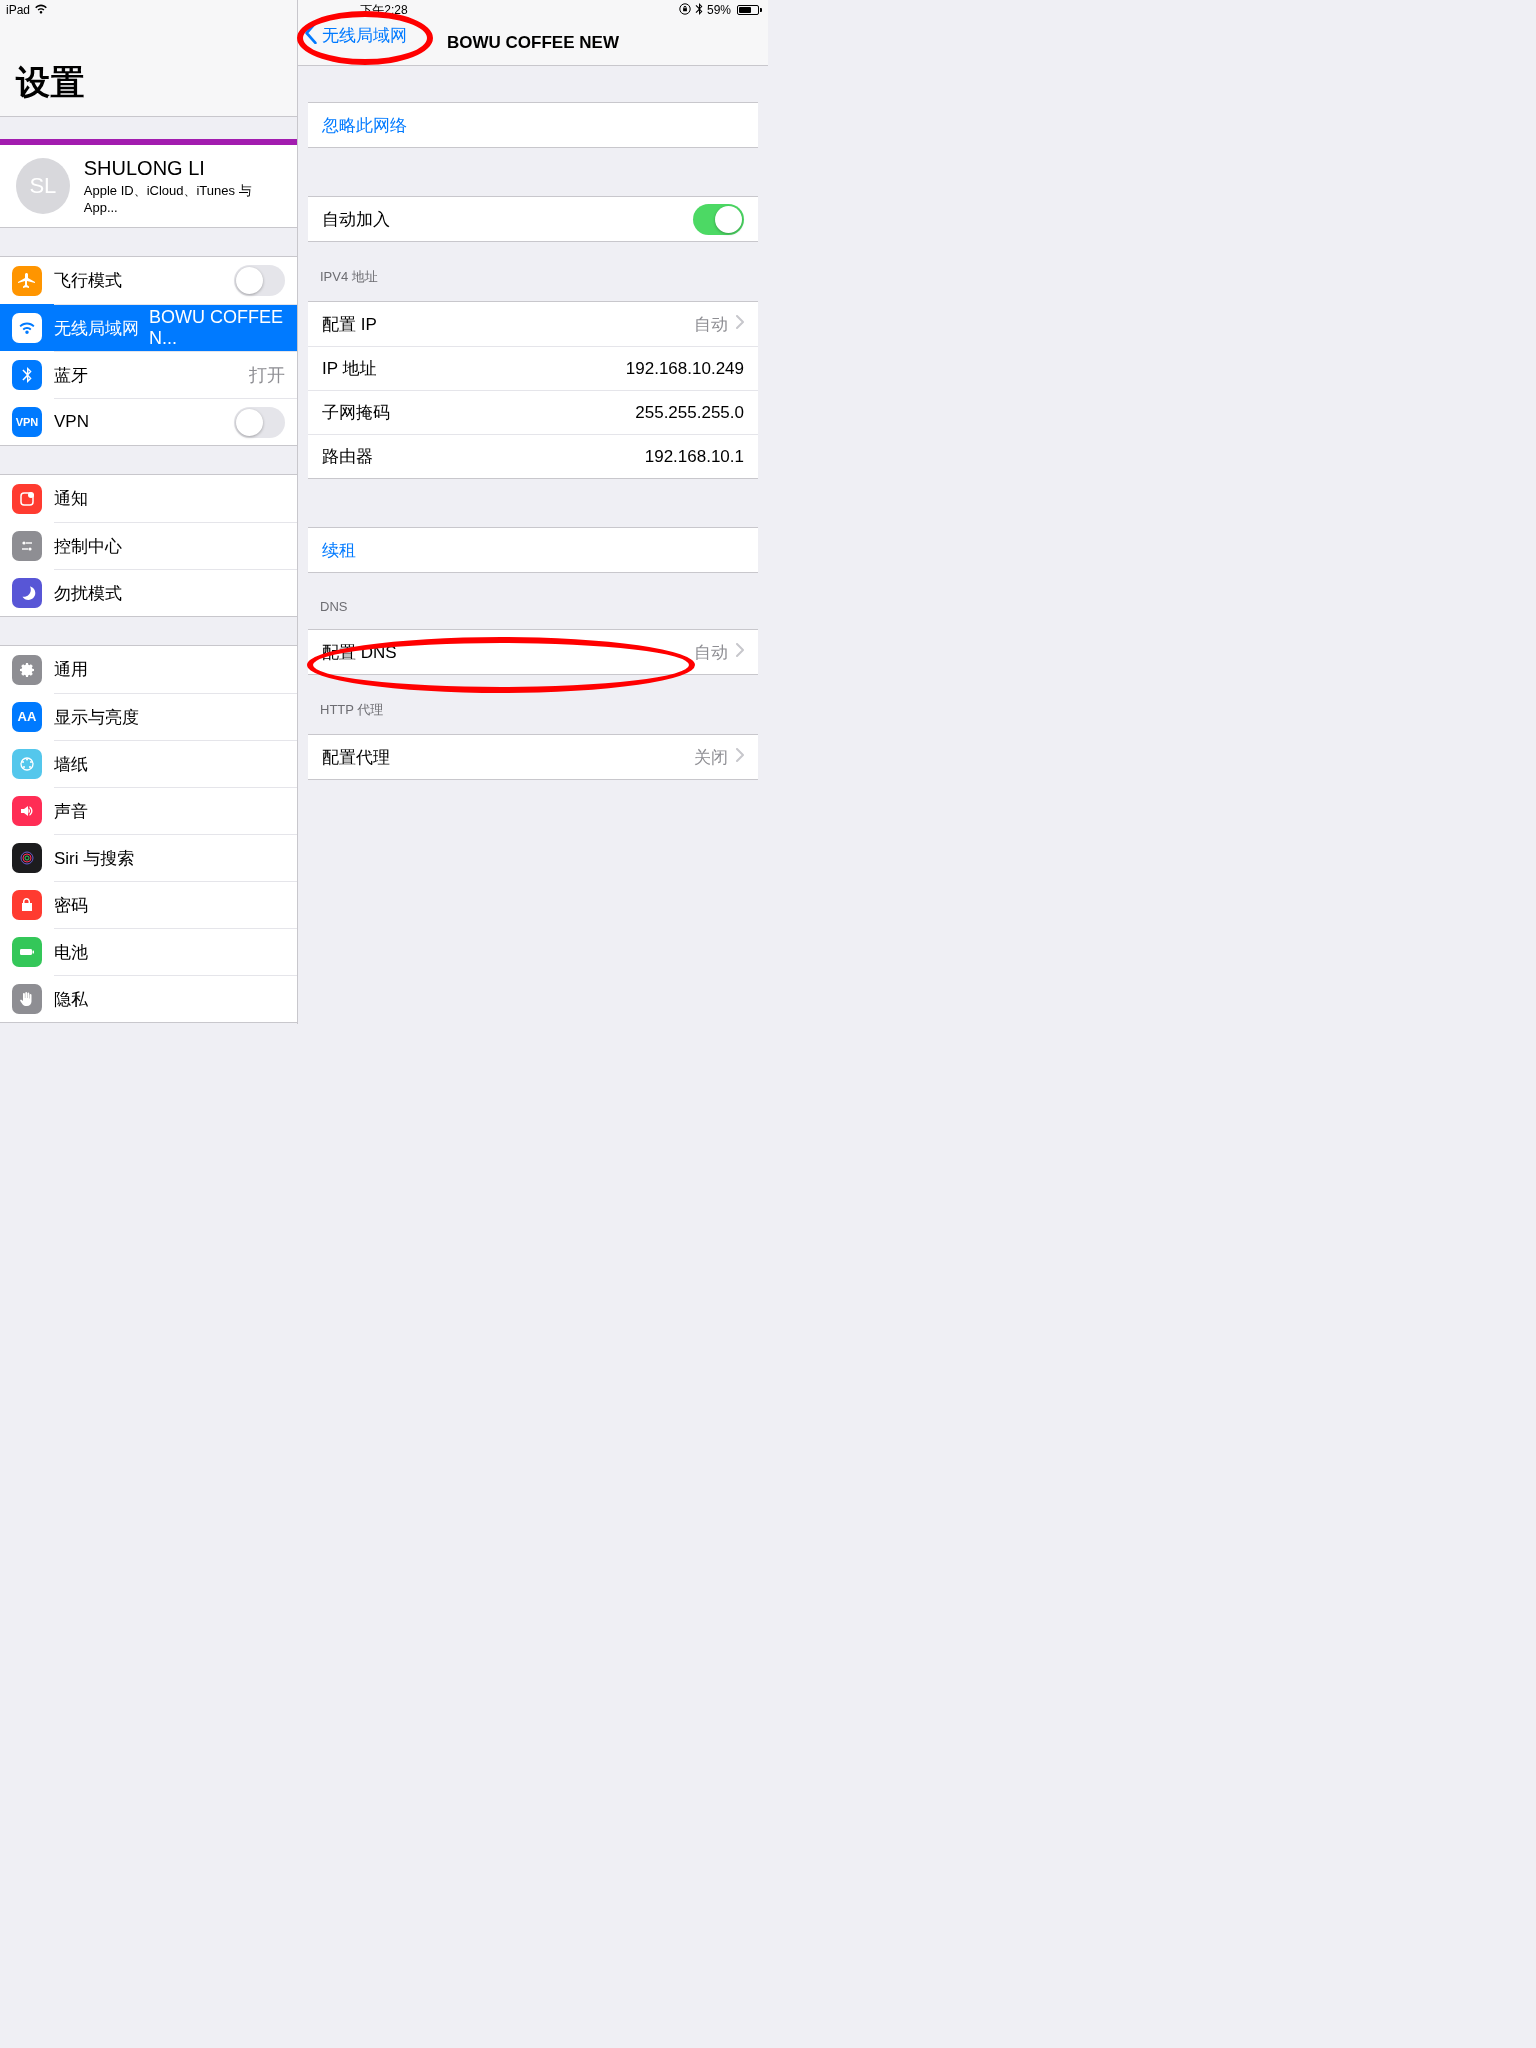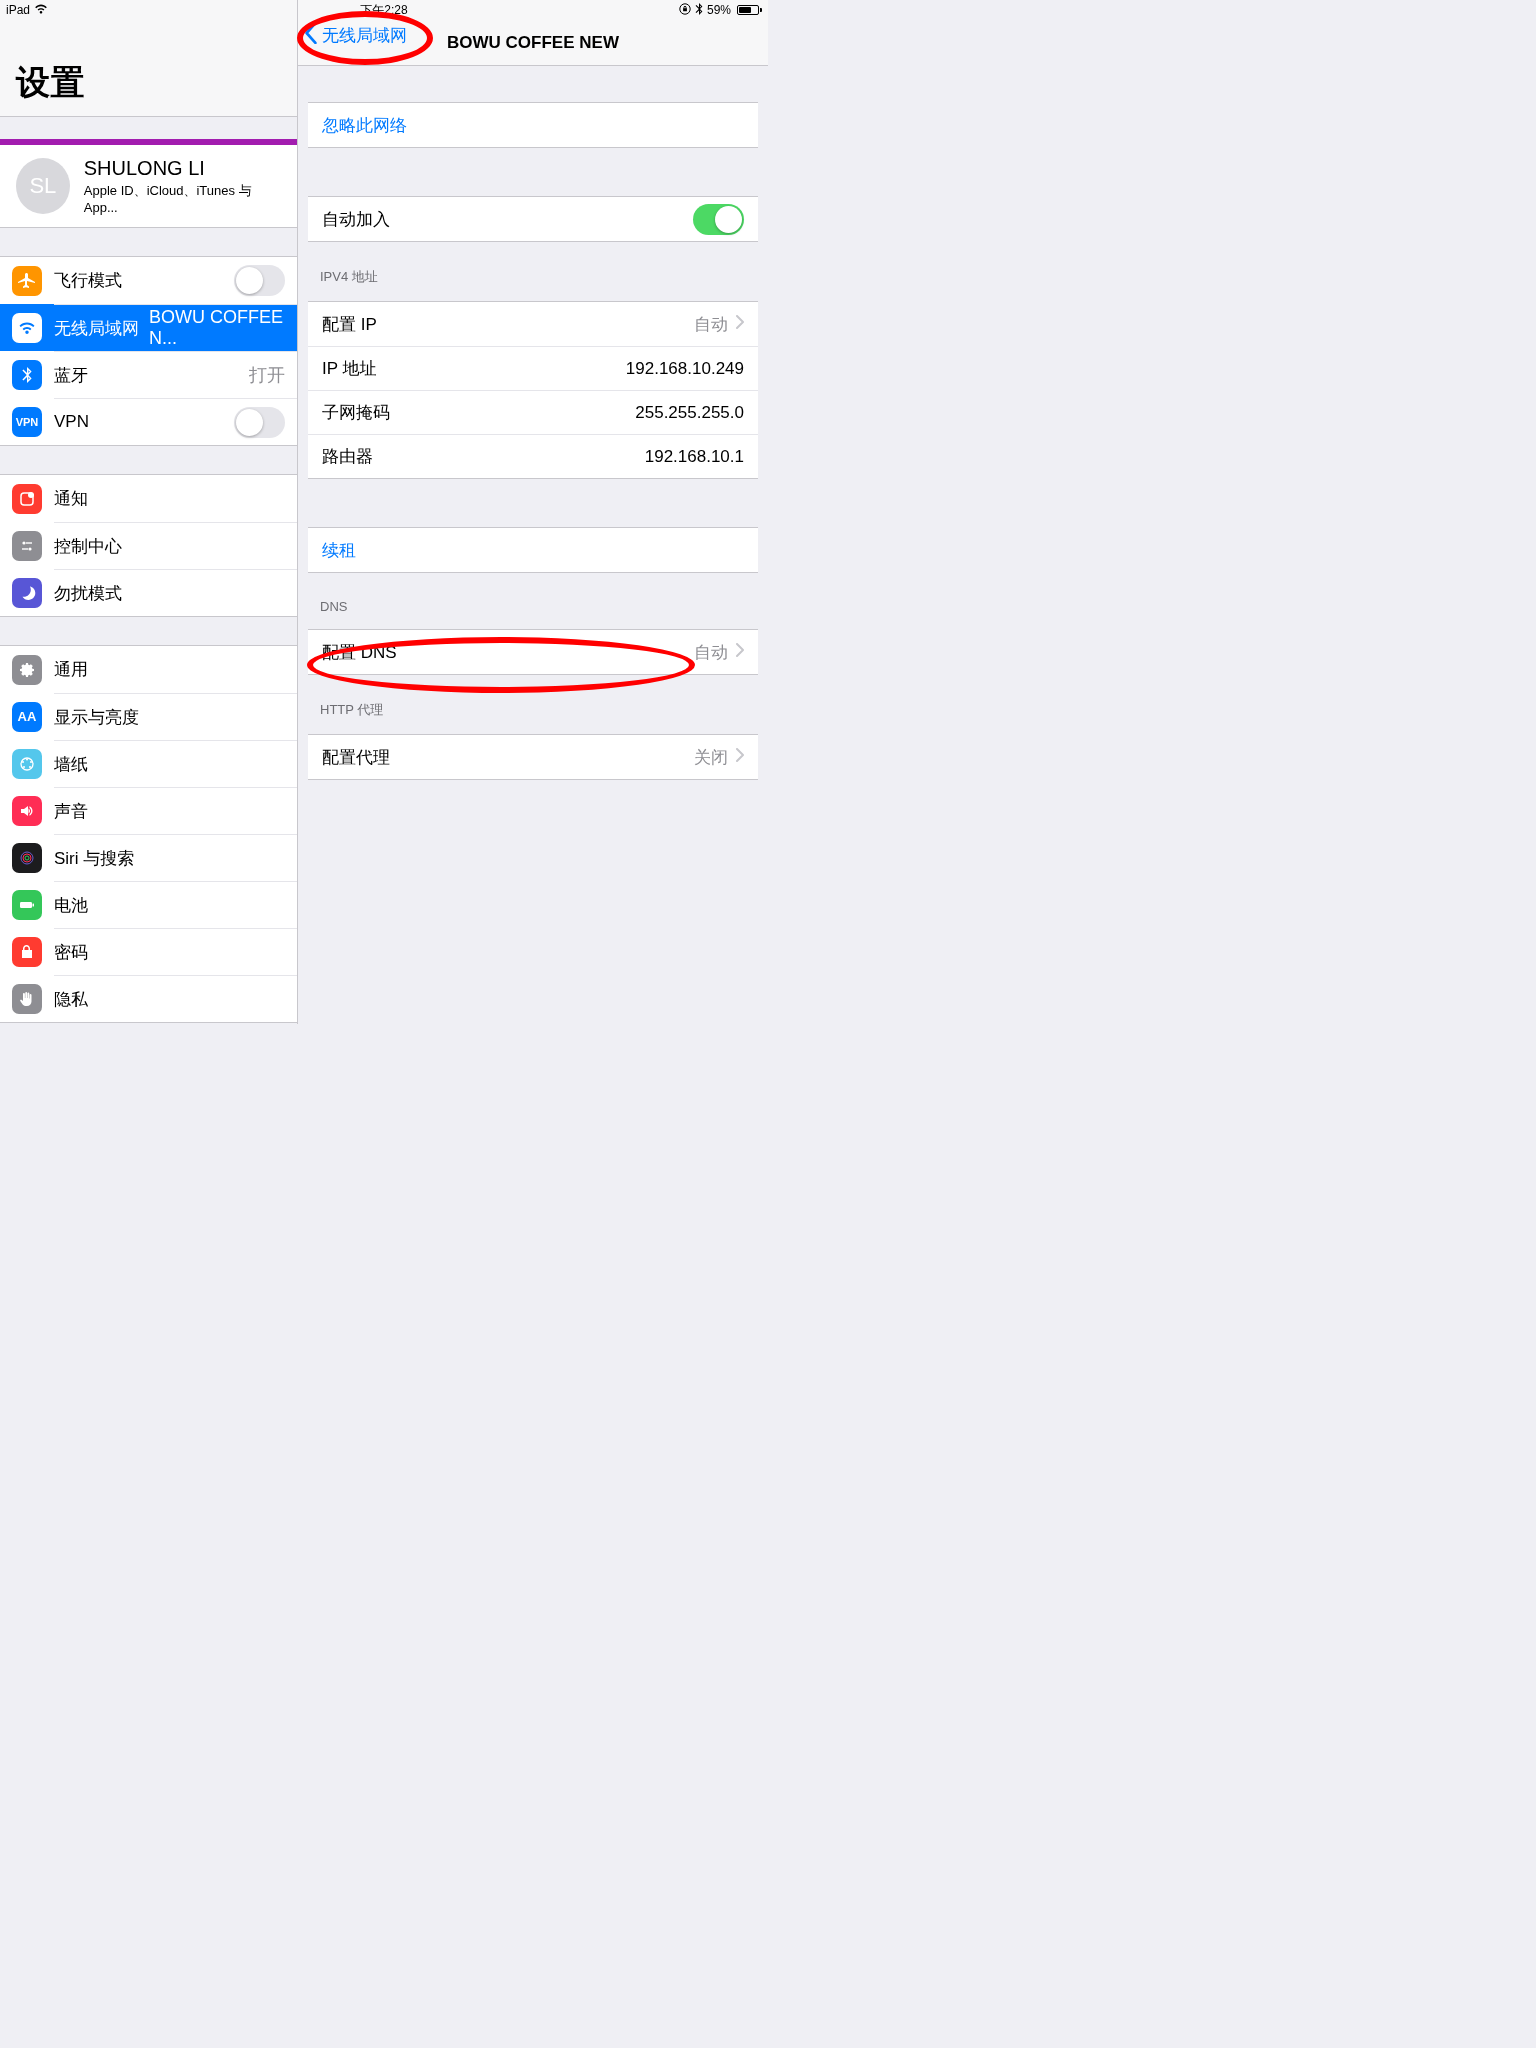--- a/index.html
+++ b/index.html
@@ -275,38 +275,38 @@
                 <circle cx="9" cy="9" r="6" fill="none" stroke="#6a5acd" stroke-width="1"></circle>
                 <circle cx="9" cy="9" r="4" fill="none" stroke="#ff2d55" stroke-width="1"></circle>
                 <circle cx="9" cy="9" r="2" fill="none" stroke="#34c759" stroke-width="1"></circle>
               </svg>
           </div>
           <div class="cell-inner">
               <span class="cell-label">Siri 与搜索</span>
             </div>
         </div>
         <div class="cell">
+          <div class="icon red">
+            <svg viewBox="0 0 18 18">
+                <path d="M13 7h-1V5.5C12 3.6 10.4 2 8.5 2S5 3.6 5 5.5V7H4v8h10V7h-1zm-6.5-.5V5.5c0-1.1.9-2 2-2s2 .9 2 2V7h-4v-.5z" fill="#fff"></path>
+              </svg>
+          </div>
+          <div class="cell-inner">
+              <span class="cell-label">密码</span>
+            </div>
+        </div>
+        <div class="cell">
           <div class="icon green">
             <svg viewBox="0 0 18 18">
                 <rect x="2" y="6" width="12" height="6" rx="1.2" fill="#fff"></rect>
                 <rect x="14.5" y="7.5" width="1.5" height="3" rx=".5" fill="#fff"></rect>
               </svg>
           </div>
           <div class="cell-inner">
               <span class="cell-label">电池</span>
-            </div>
-        </div>
-        <div class="cell">
-          <div class="icon red">
-            <svg viewBox="0 0 18 18">
-                <path d="M13 7h-1V5.5C12 3.6 10.4 2 8.5 2S5 3.6 5 5.5V7H4v8h10V7h-1zm-6.5-.5V5.5c0-1.1.9-2 2-2s2 .9 2 2V7h-4v-.5z" fill="#fff"></path>
-              </svg>
-          </div>
-          <div class="cell-inner">
-              <span class="cell-label">密码</span>
             </div>
         </div>
         <div class="cell">
           <div class="icon hand">
             <svg viewBox="0 0 18 18">
                 <path d="M6 3c.5 0 .9.4.9.9V8h.4V2.9c0-.5.4-.9.9-.9s.9.4.9.9V8h.4V3.4c0-.5.4-.9.9-.9s.9.4.9.9V8.5h.4V5c0-.5.4-.9.9-.9s.9.4.9.9v6.5c0 2.5-2 4.5-4.5 4.5H8c-1.4 0-2.7-.7-3.5-1.8l-2.2-3.1c-.3-.4-.2-1 .2-1.3.4-.3 1-.2 1.3.2L5 11V3.9C5 3.4 5.5 3 6 3z" fill="#fff"></path>
               </svg>
           </div>
           <div class="cell-inner">
               <span class="cell-label">隐私</span>

